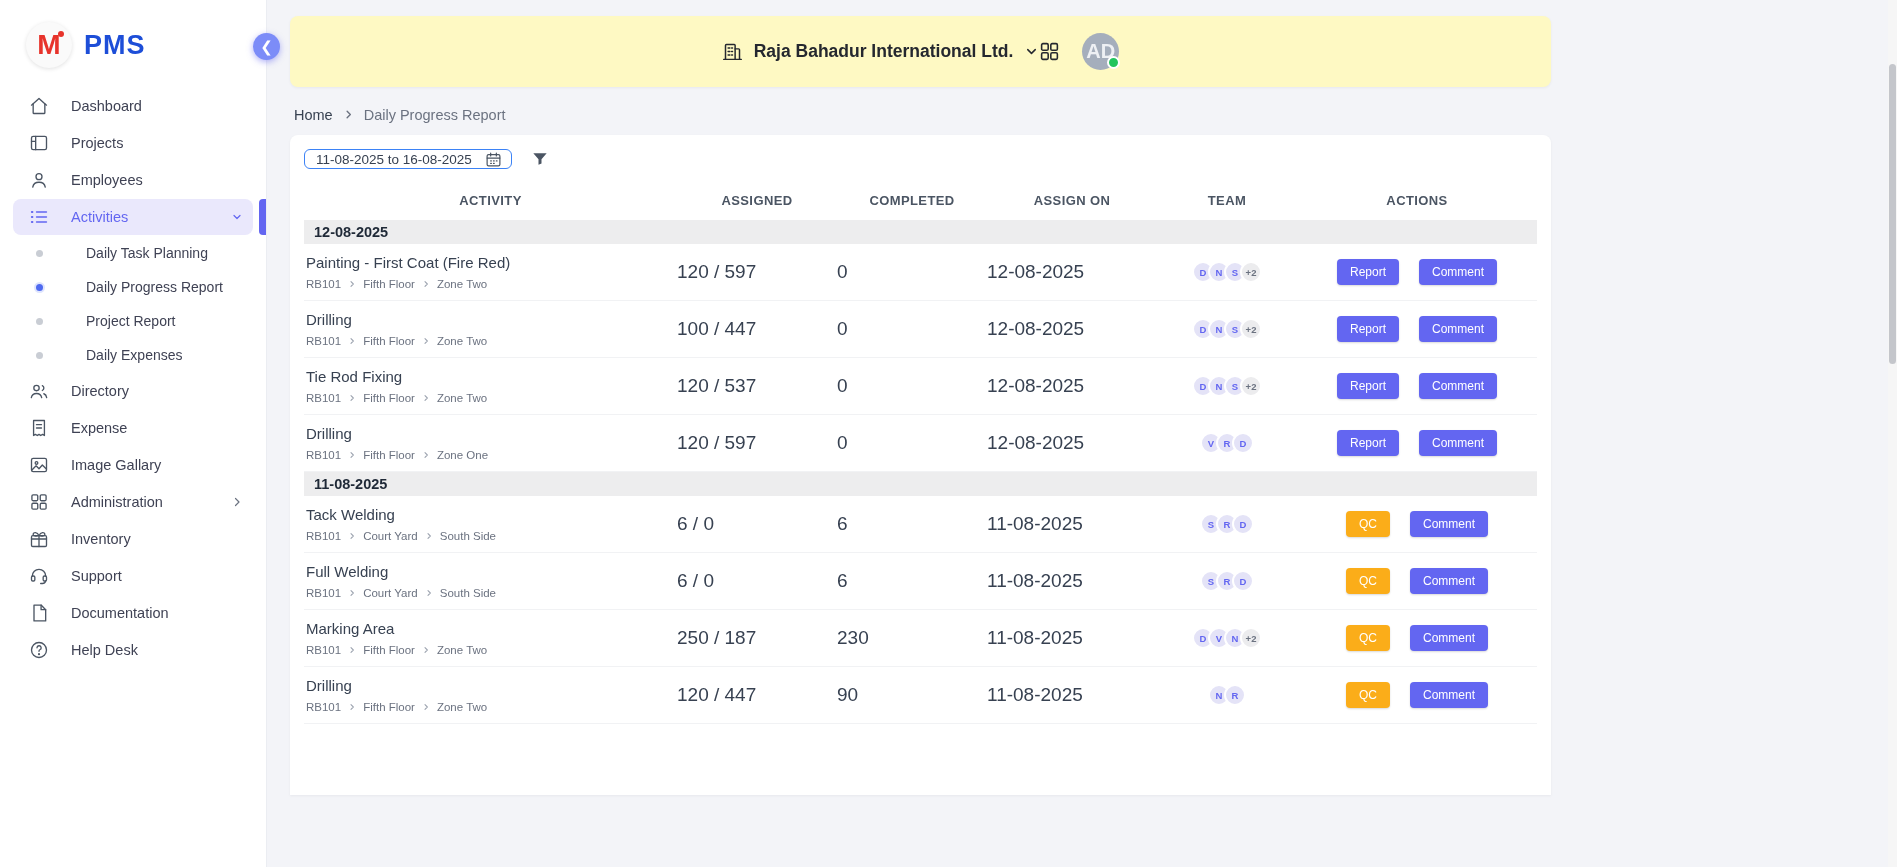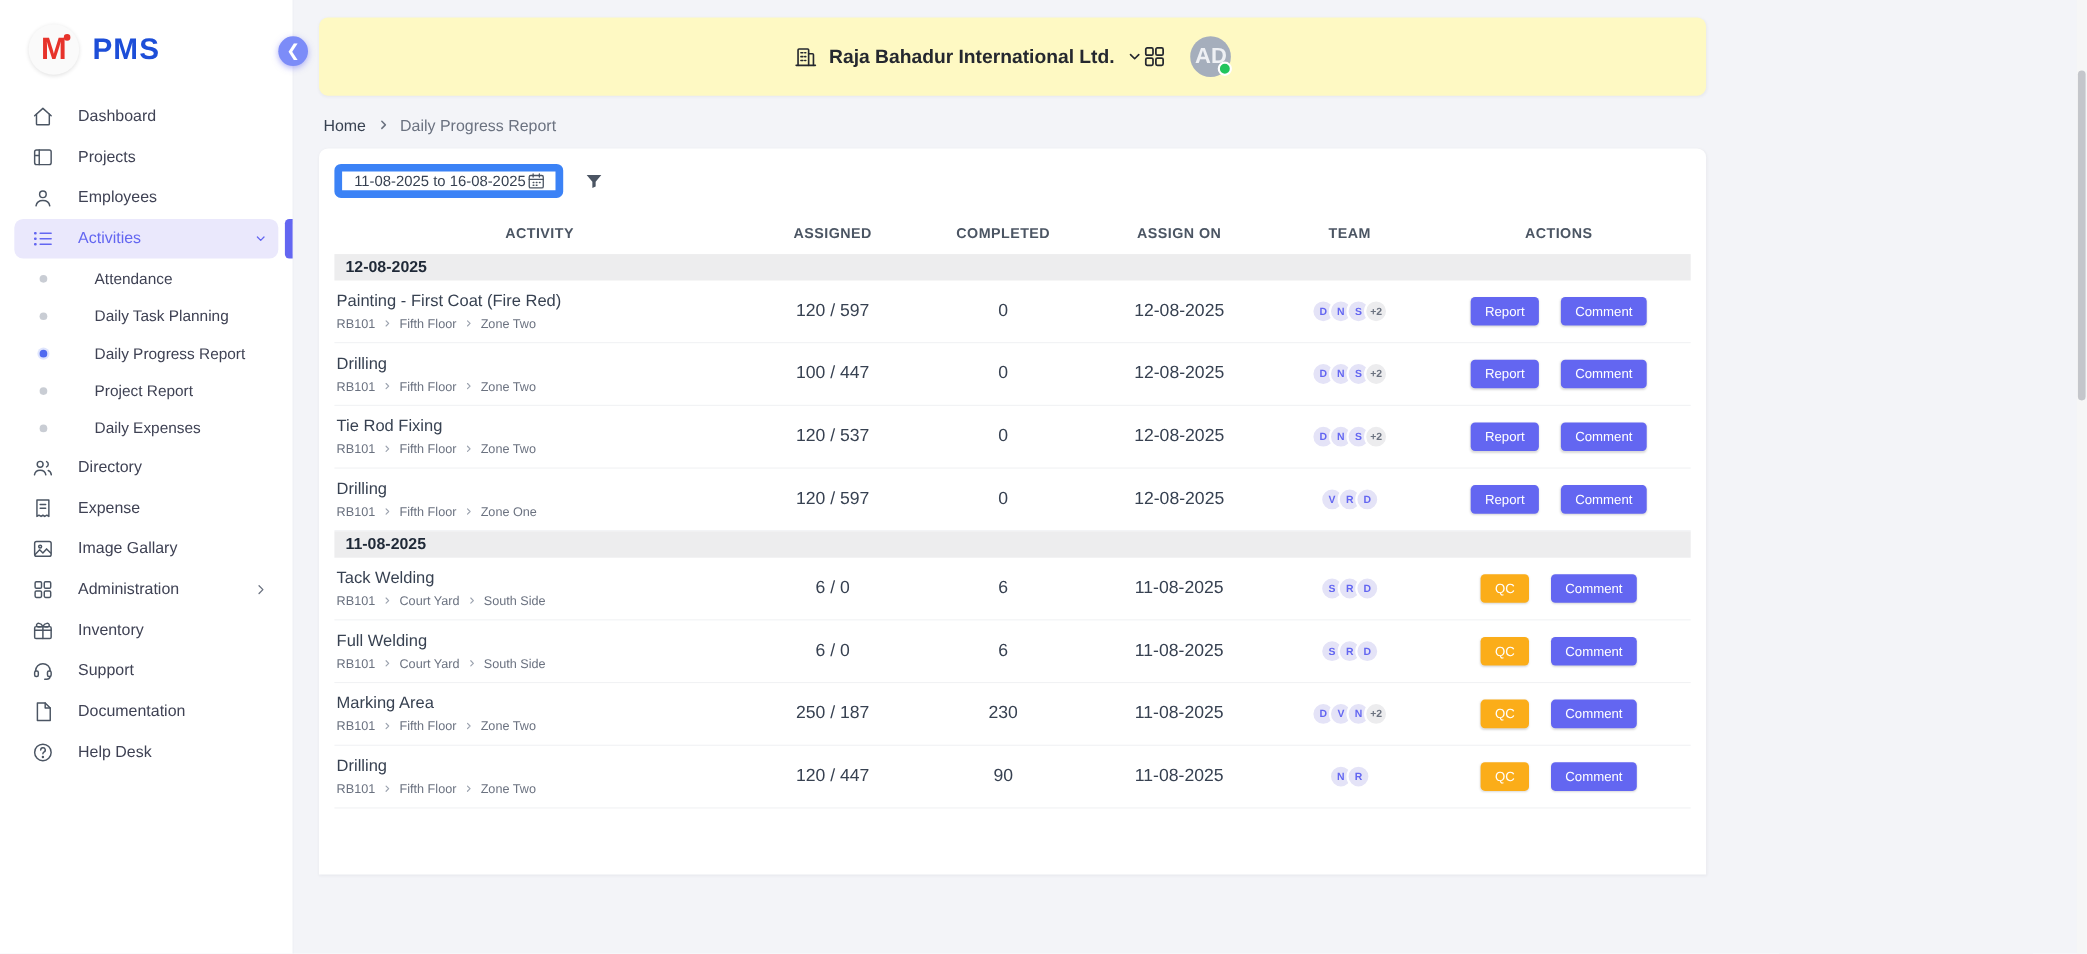--- a/index.html
+++ b/index.html
@@ -89,22 +89,22 @@
   .breadcrumb .bc-current { color: #6b7280; }
 
   .content-card {
     width: 1261px; background: #fff; border-radius: 8px 8px 0 0;
     padding: 10px 12px 0 12px; min-height: 660px;
     box-shadow: 0 1px 3px rgba(20,20,40,.05);
   }
   .filter-row { display: flex; align-items: center; gap: 18px; padding: 4px 2px 10px 2px; }
   .date-input {
     display: flex; align-items: center; justify-content: space-between;
-    width: 208px; height: 31px; padding: 0 9px 0 11px;
-    border: 7px solid #3b82f6; border-radius: 6px; background: #fff;
+    width: 208px; height: 20px; padding: 0 9px 0 11px;
+    border: 1px solid #3b82f6; border-radius: 6px; background: #fff;
     font-size: 13.5px; color: #374151; cursor: pointer;
   }
   .date-input svg { width: 17px; height: 17px; stroke: #4b5563; }
   .filter-btn { background: none; border: none; cursor: pointer; display: flex; }
   .filter-btn svg { width: 20px; height: 20px; fill: #4b5563; }
 
   
   .table { width: 1233px; margin: 0 auto; }
   .grid-row {
     display: grid;
@@ -114,21 +114,21 @@
   .thead { padding: 14px 0 12px 0; }
   .th {
     text-align: center; font-size: 13px; font-weight: bold; color: #4b5563;
     letter-spacing: .4px; text-transform: uppercase;
   }
   .group-row {
     background: #ededee; height: 24px; display: flex; align-items: center;
     padding-left: 10px; font-size: 14.5px; font-weight: bold; color: #1f2937;
   }
   .data-row { border-bottom: 1px solid #f1f2f4; height: 57px; }
-  .cell-center { text-align: center; font-size: 16px; color: #374151; }
+  .cell-center { font-size: 19px; color: #374151; }
   .activity-cell { padding-left: 2px; }
   .activity-title { font-size: 15px; color: #374151; margin-bottom: 7px; }
   .activity-path { display: flex; align-items: center; gap: 7px; font-size: 11.5px; color: #6b7280; }
   .activity-path .p-sep svg { width: 8px; height: 8px; stroke: #9ca3af; }
 
   .team-cell { display: flex; justify-content: center; }
   .avatars { display: flex; }
   .t-avatar {
     width: 22px; height: 22px; border-radius: 50%;
     background: #e4e3f7; border: 2px solid #fff; margin-left: -6px;
@@ -183,24 +183,20 @@
       </div>
       <div class="nav-item active">
         <svg viewBox="0 0 24 24" fill="none" stroke-width="1.6" stroke-linecap="round" stroke-linejoin="round">
           <path d="M9 6h12M9 12h12M9 18h12"></path>
           <path d="M3.5 6h.5M3.5 12h.5M3.5 18h.5" stroke-width="2.6"></path>
         </svg>
         <span>Activities</span>
         <svg viewBox="0 0 24 24" fill="none" stroke-width="2.4" stroke-linecap="round" stroke-linejoin="round" class="chev">
           <path d="M6 9l6 6 6-6"></path>
         </svg>
-      </div>
-      <div class="sub-item">
-        <span class="sub-dot"></span>
-        <span class="sub-label">Attendance</span>
       </div>
       <div class="sub-item">
         <span class="sub-dot"></span>
         <span class="sub-label">Daily Task Planning</span>
       </div>
       <div class="sub-item active">
         <span class="sub-dot"></span>
         <span class="sub-label">Daily Progress Report</span>
       </div>
       <div class="sub-item">

